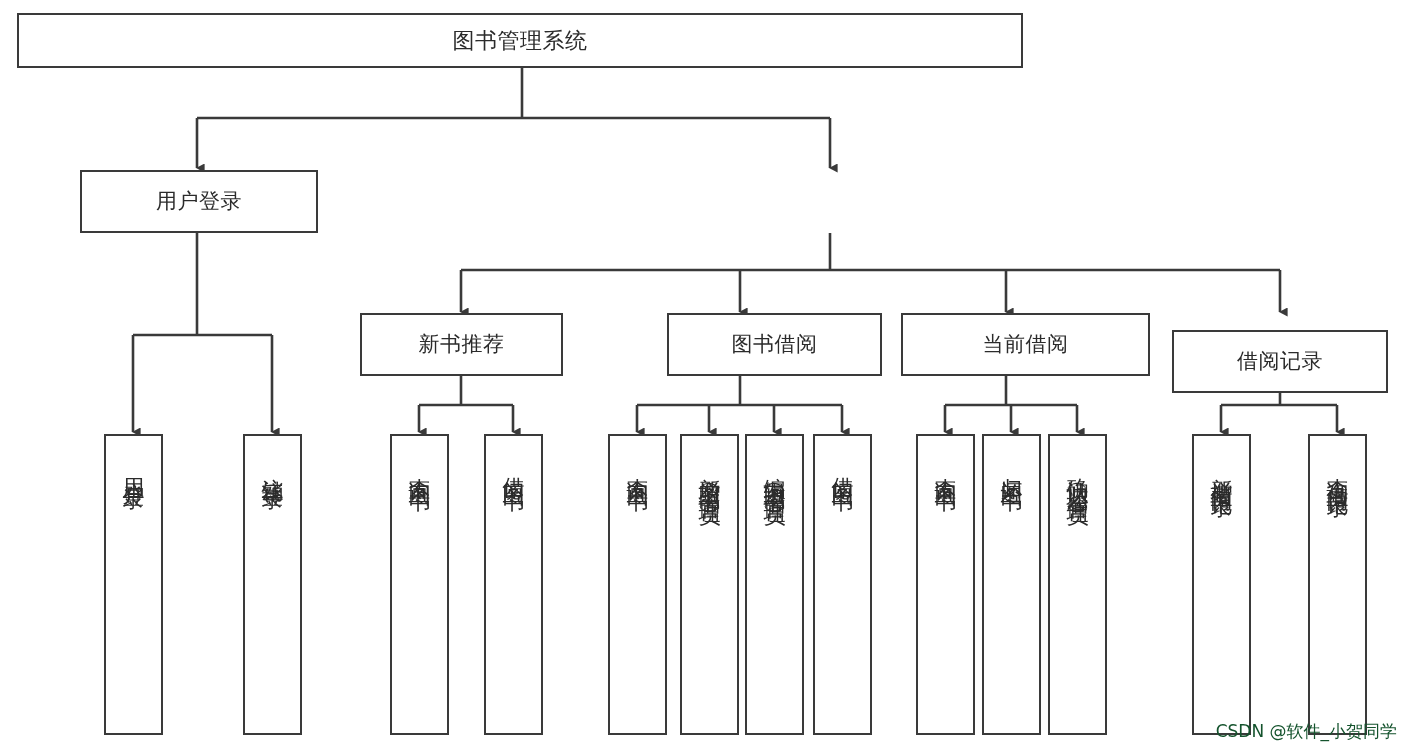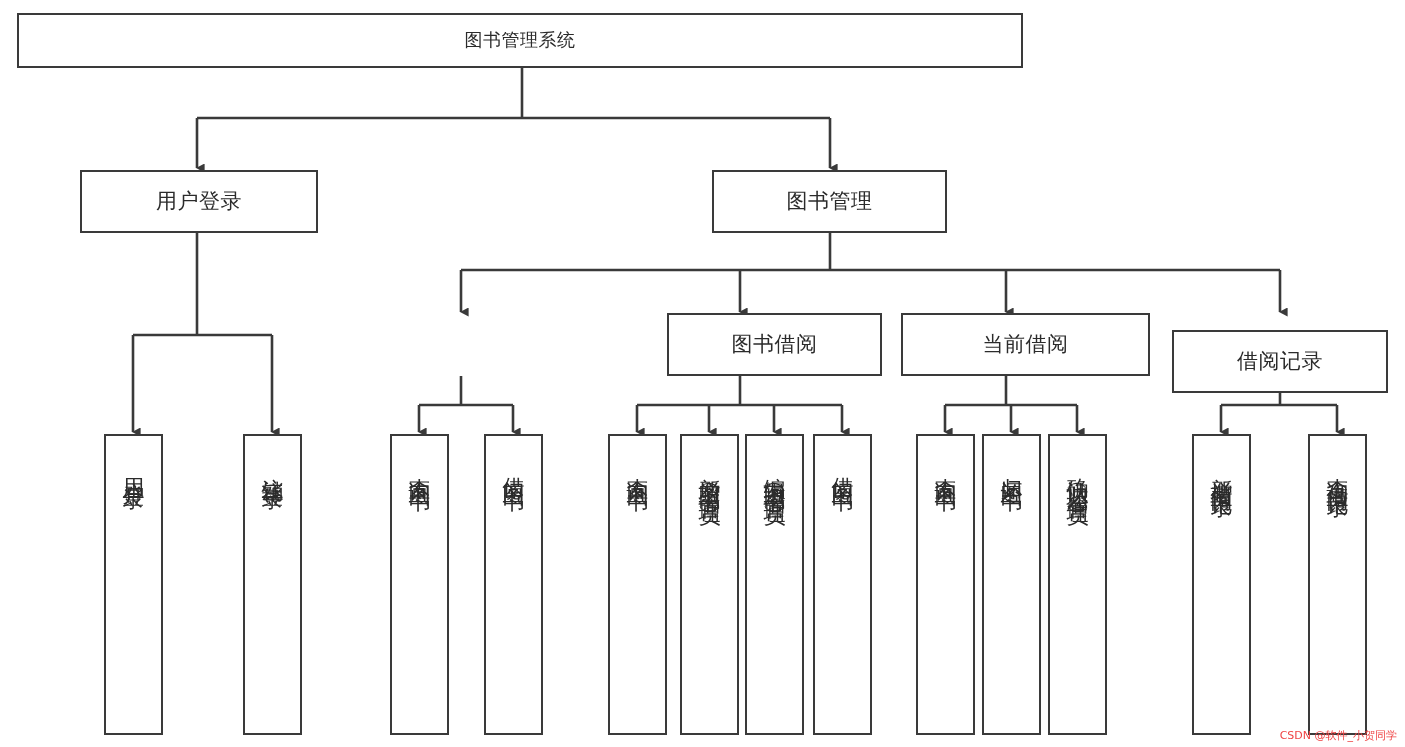--- a/index.html
+++ b/index.html
@@ -29,39 +29,39 @@
     letter-spacing:0.5px;
     line-height:1.25;
     white-space:pre;
   }
 
   
   .h-node .lbl{
     font-size:21px;
     writing-mode:horizontal-tb;
   }
-  .root .lbl{font-size:18px;}
+  .root .lbl{font-size:22px;}
 
   
   .v-node{align-items:flex-start;padding-top:24px;}
   .v-node .lbl{
     writing-mode:vertical-rl;
     text-orientation:upright;
     font-size:22px;
     letter-spacing:4px;
     line-height:1;
     margin:0 auto;
   }
 
   #watermark{
     position:absolute;
     right:8px;
     bottom:4px;
-    font-size:11px;
-    color:#ef4444;
+    font-size:17px;
+    color:#14532d;
     white-space:nowrap;
     pointer-events:none;
   }
 </style>
 </head>
 <body>
 
 <div id="canvas">
 
   <svg class="lines" viewBox="0 0 1405 747">
@@ -116,24 +116,24 @@
     </g>
   </svg>
 
   <div class="node h-node root" style="left:17px;top:13px;width:1006px;height:55px;">
     <span class="lbl">图书管理系统</span>
   </div>
 
   <div class="node h-node" style="left:80px;top:170px;width:238px;height:63px;">
     <span class="lbl">用户登录</span>
   </div>
-  <div class="node h-node" style="left:712px;top:170px;width:235px;height:63px;">
-    <span class="lbl">图书管理</span>
+
+  <div class="node h-node" style="left:360px;top:313px;width:203px;height:63px;">
+    <span class="lbl">新书推荐</span>
   </div>
-
   <div class="node h-node" style="left:633px;top:313px;width:215px;height:63px;margin-left:34px;">
     <span class="lbl">图书借阅</span>
   </div>
   <div class="node h-node" style="left:901px;top:313px;width:249px;height:63px;">
     <span class="lbl">当前借阅</span>
   </div>
   <div class="node h-node" style="left:1172px;top:330px;width:216px;height:63px;">
     <span class="lbl">借阅记录</span>
   </div>
 

